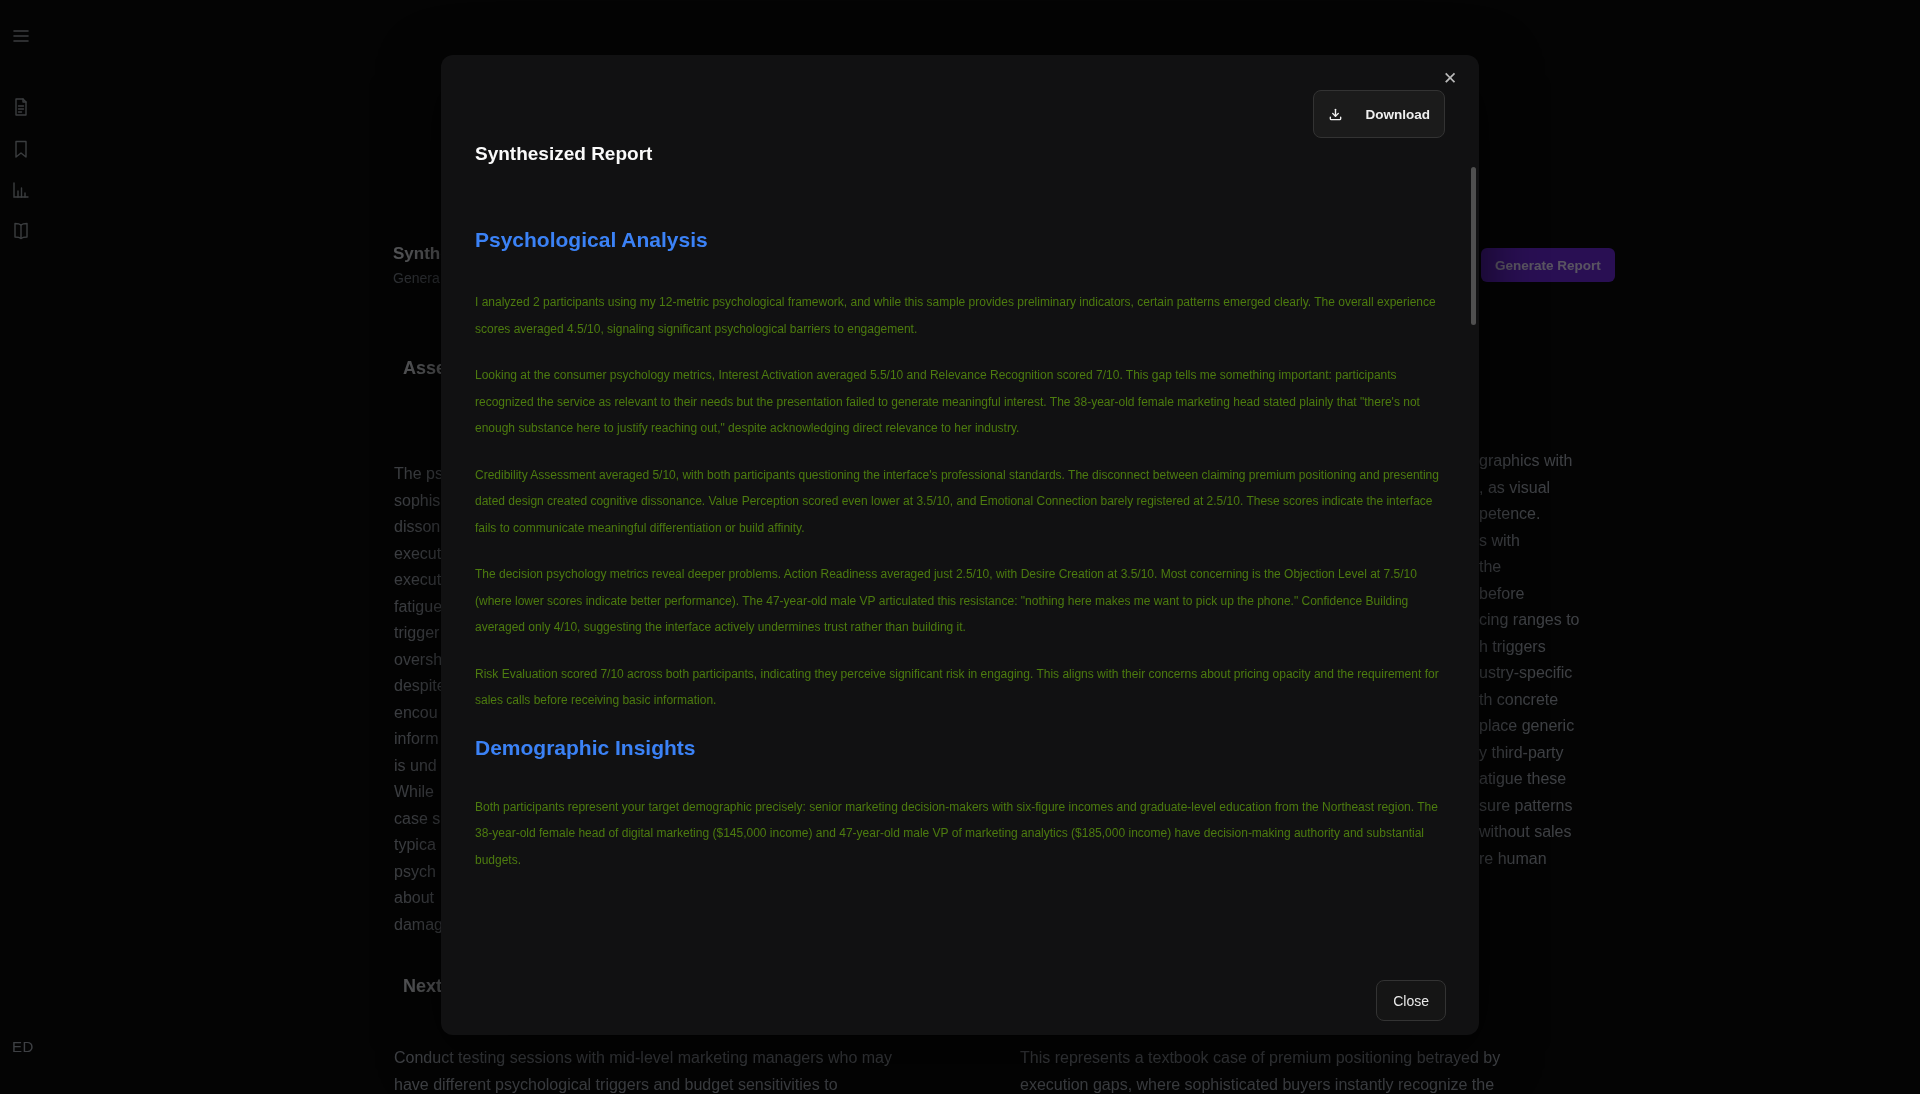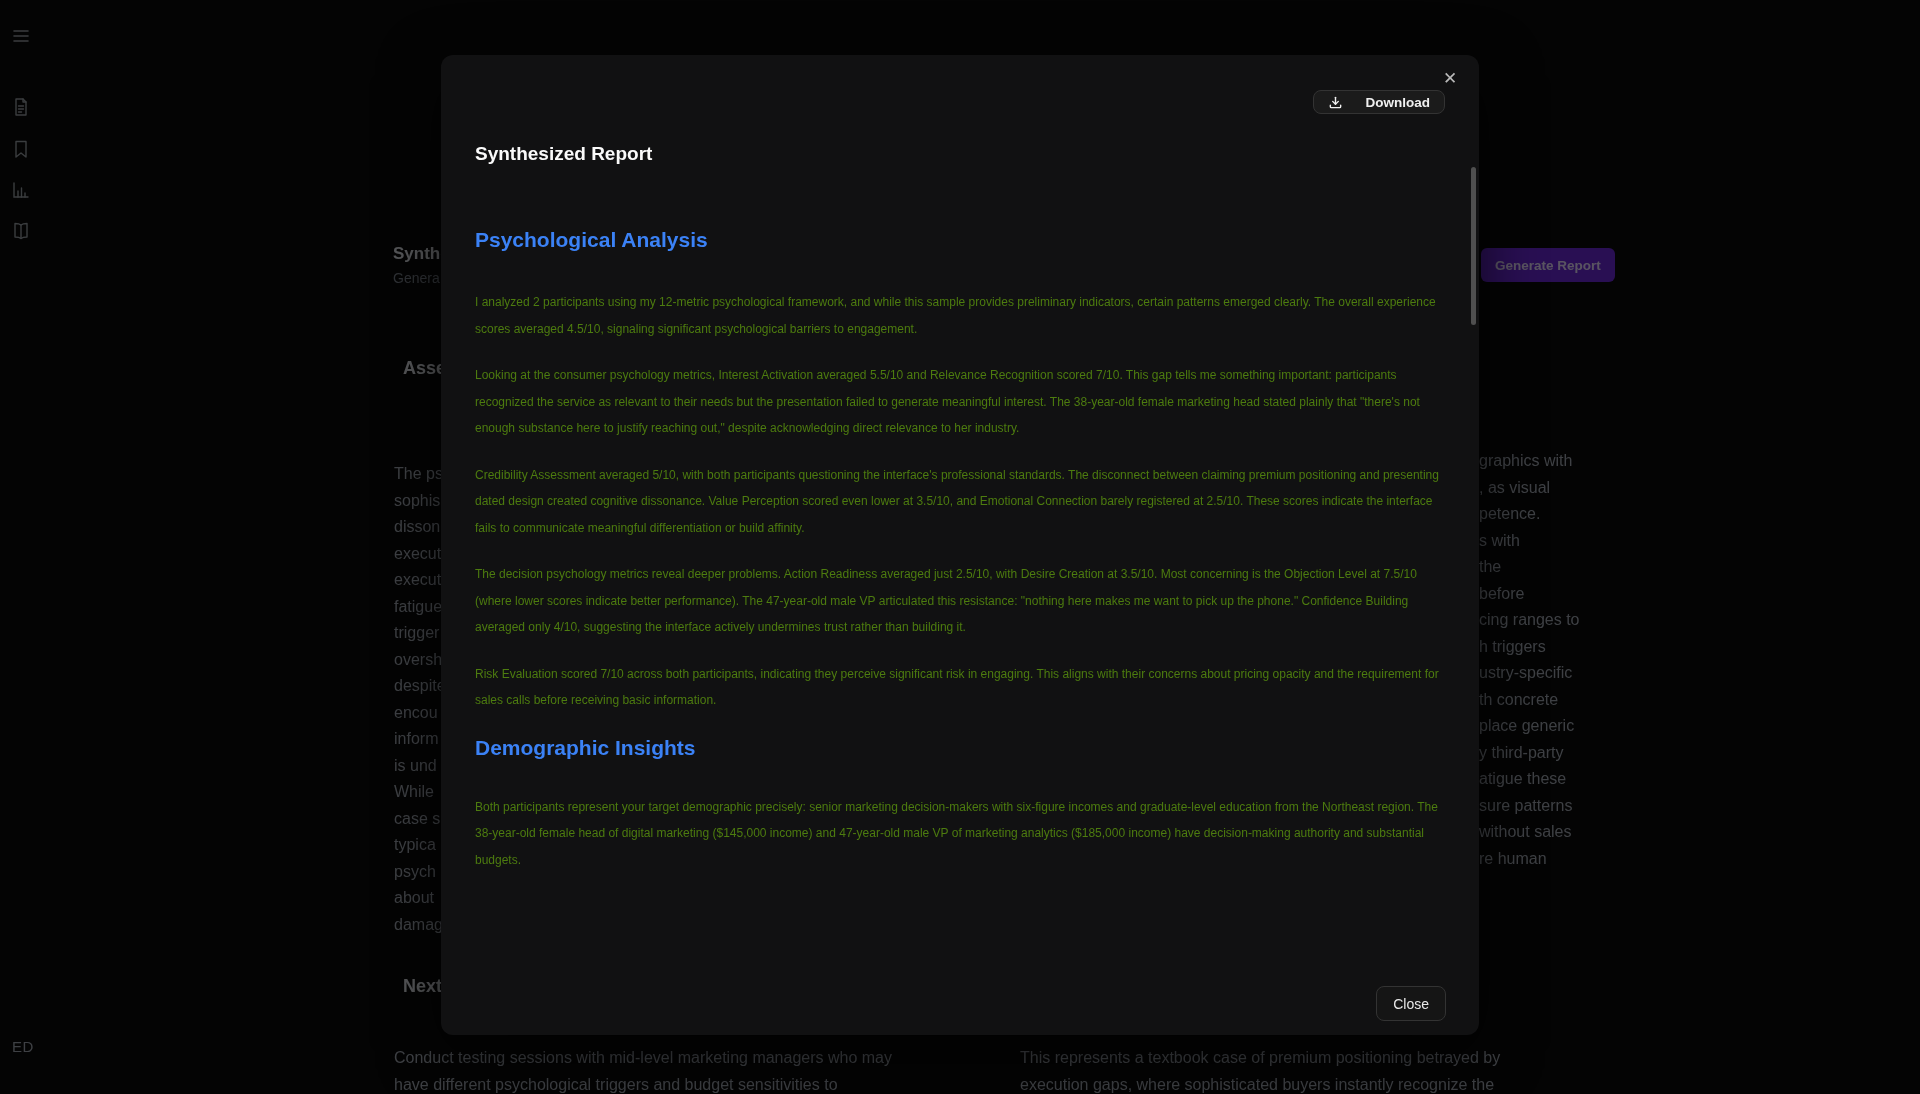--- a/index.html
+++ b/index.html
@@ -36,39 +36,39 @@
 
   
   .overlay { position:fixed; inset:0; background:rgba(0,0,0,.62); }
 
   
   .modal { position:fixed; left:441px; top:55px; width:1038px; height:980px;
            background:#111112; border-radius:12px; box-shadow:0 18px 60px rgba(0,0,0,.7); }
 
   .modal-title { position:absolute; left:34px; top:88px; font-size:19px; font-weight:600; color:#fafafa; }
 
-  .download-btn { position:absolute; right:34px; top:35px; height:24px; padding:0 14px;
+  .download-btn { position:absolute; right:34px; top:35px; height:48px; padding:0 14px;
                   display:flex; align-items:center; gap:23px;
                   background:#1b1b1b; border:1px solid #333; border-radius:8px;
                   color:#f0f0f0; font-size:13.5px; font-weight:600; cursor:pointer; }
   .download-btn svg { width:15px; height:15px; display:block; }
 
   .modal-x { position:absolute; right:16px; top:10px; width:26px; height:26px;
              display:flex; align-items:center; justify-content:center;
              color:#b8b8b8; font-size:17px; cursor:pointer; }
 
   .scroll-thumb { position:absolute; right:3px; top:112px; width:5px; height:158px;
                   background:#4f4f4f; border-radius:3px; }
 
   .modal-content { position:absolute; left:34px; top:171px; width:975px; height:794px; overflow:hidden; }
   .modal-content h2 { font-size:21px; font-weight:700; color:#3b82f6; line-height:28px; margin-bottom:35px; }
   .modal-content .sec2 h2 { margin-top:14px; margin-bottom:32px; }
   .modal-content p { font-size:12px; color:#4d7c0f; line-height:26.5px; margin-bottom:20px; }
 
-  .modal-footer-btn { position:absolute; right:33px; bottom:14px; height:35px; padding:0 16px;
+  .modal-footer-btn { position:absolute; right:33px; bottom:14px; height:41px; padding:0 16px;
                       background:#151515; border:1px solid #333; border-radius:8px;
                       color:#e8e8e8; font-size:14px; cursor:pointer; }
 </style>
 </head>
 <body>
 
 <div class="page">
 
   <div class="sidebar">
     <div class="side-icon" style="top:26px">

